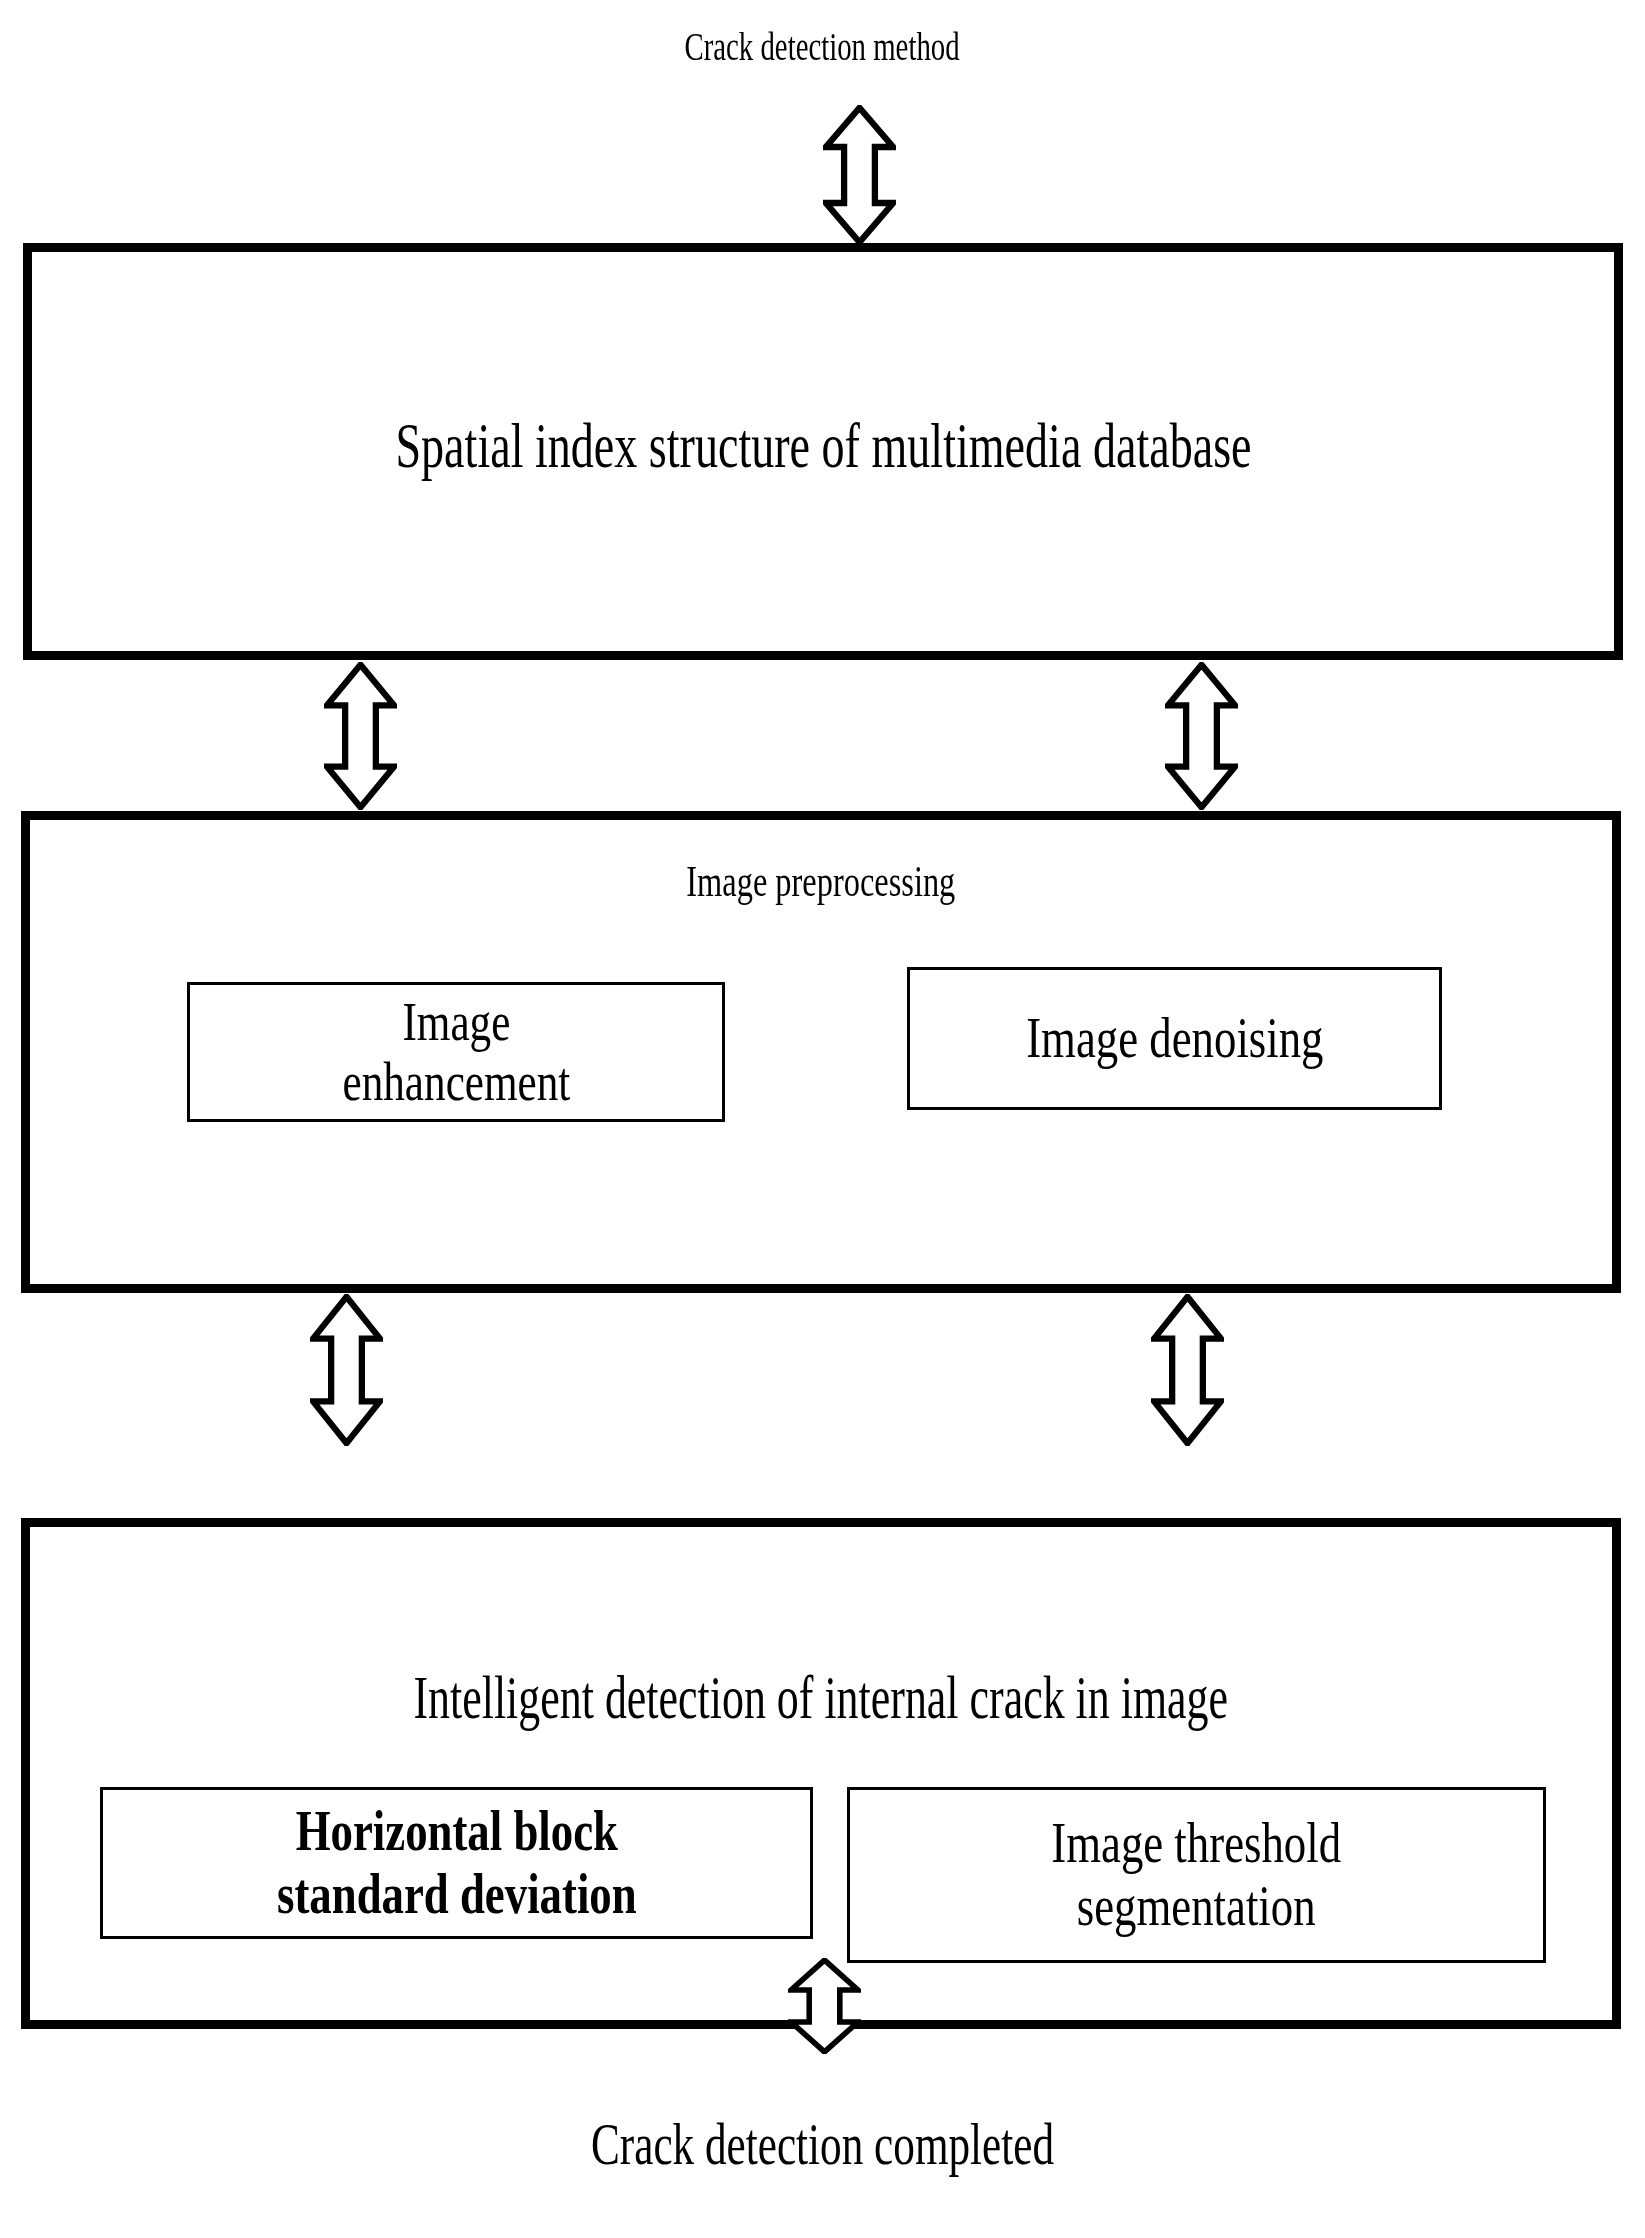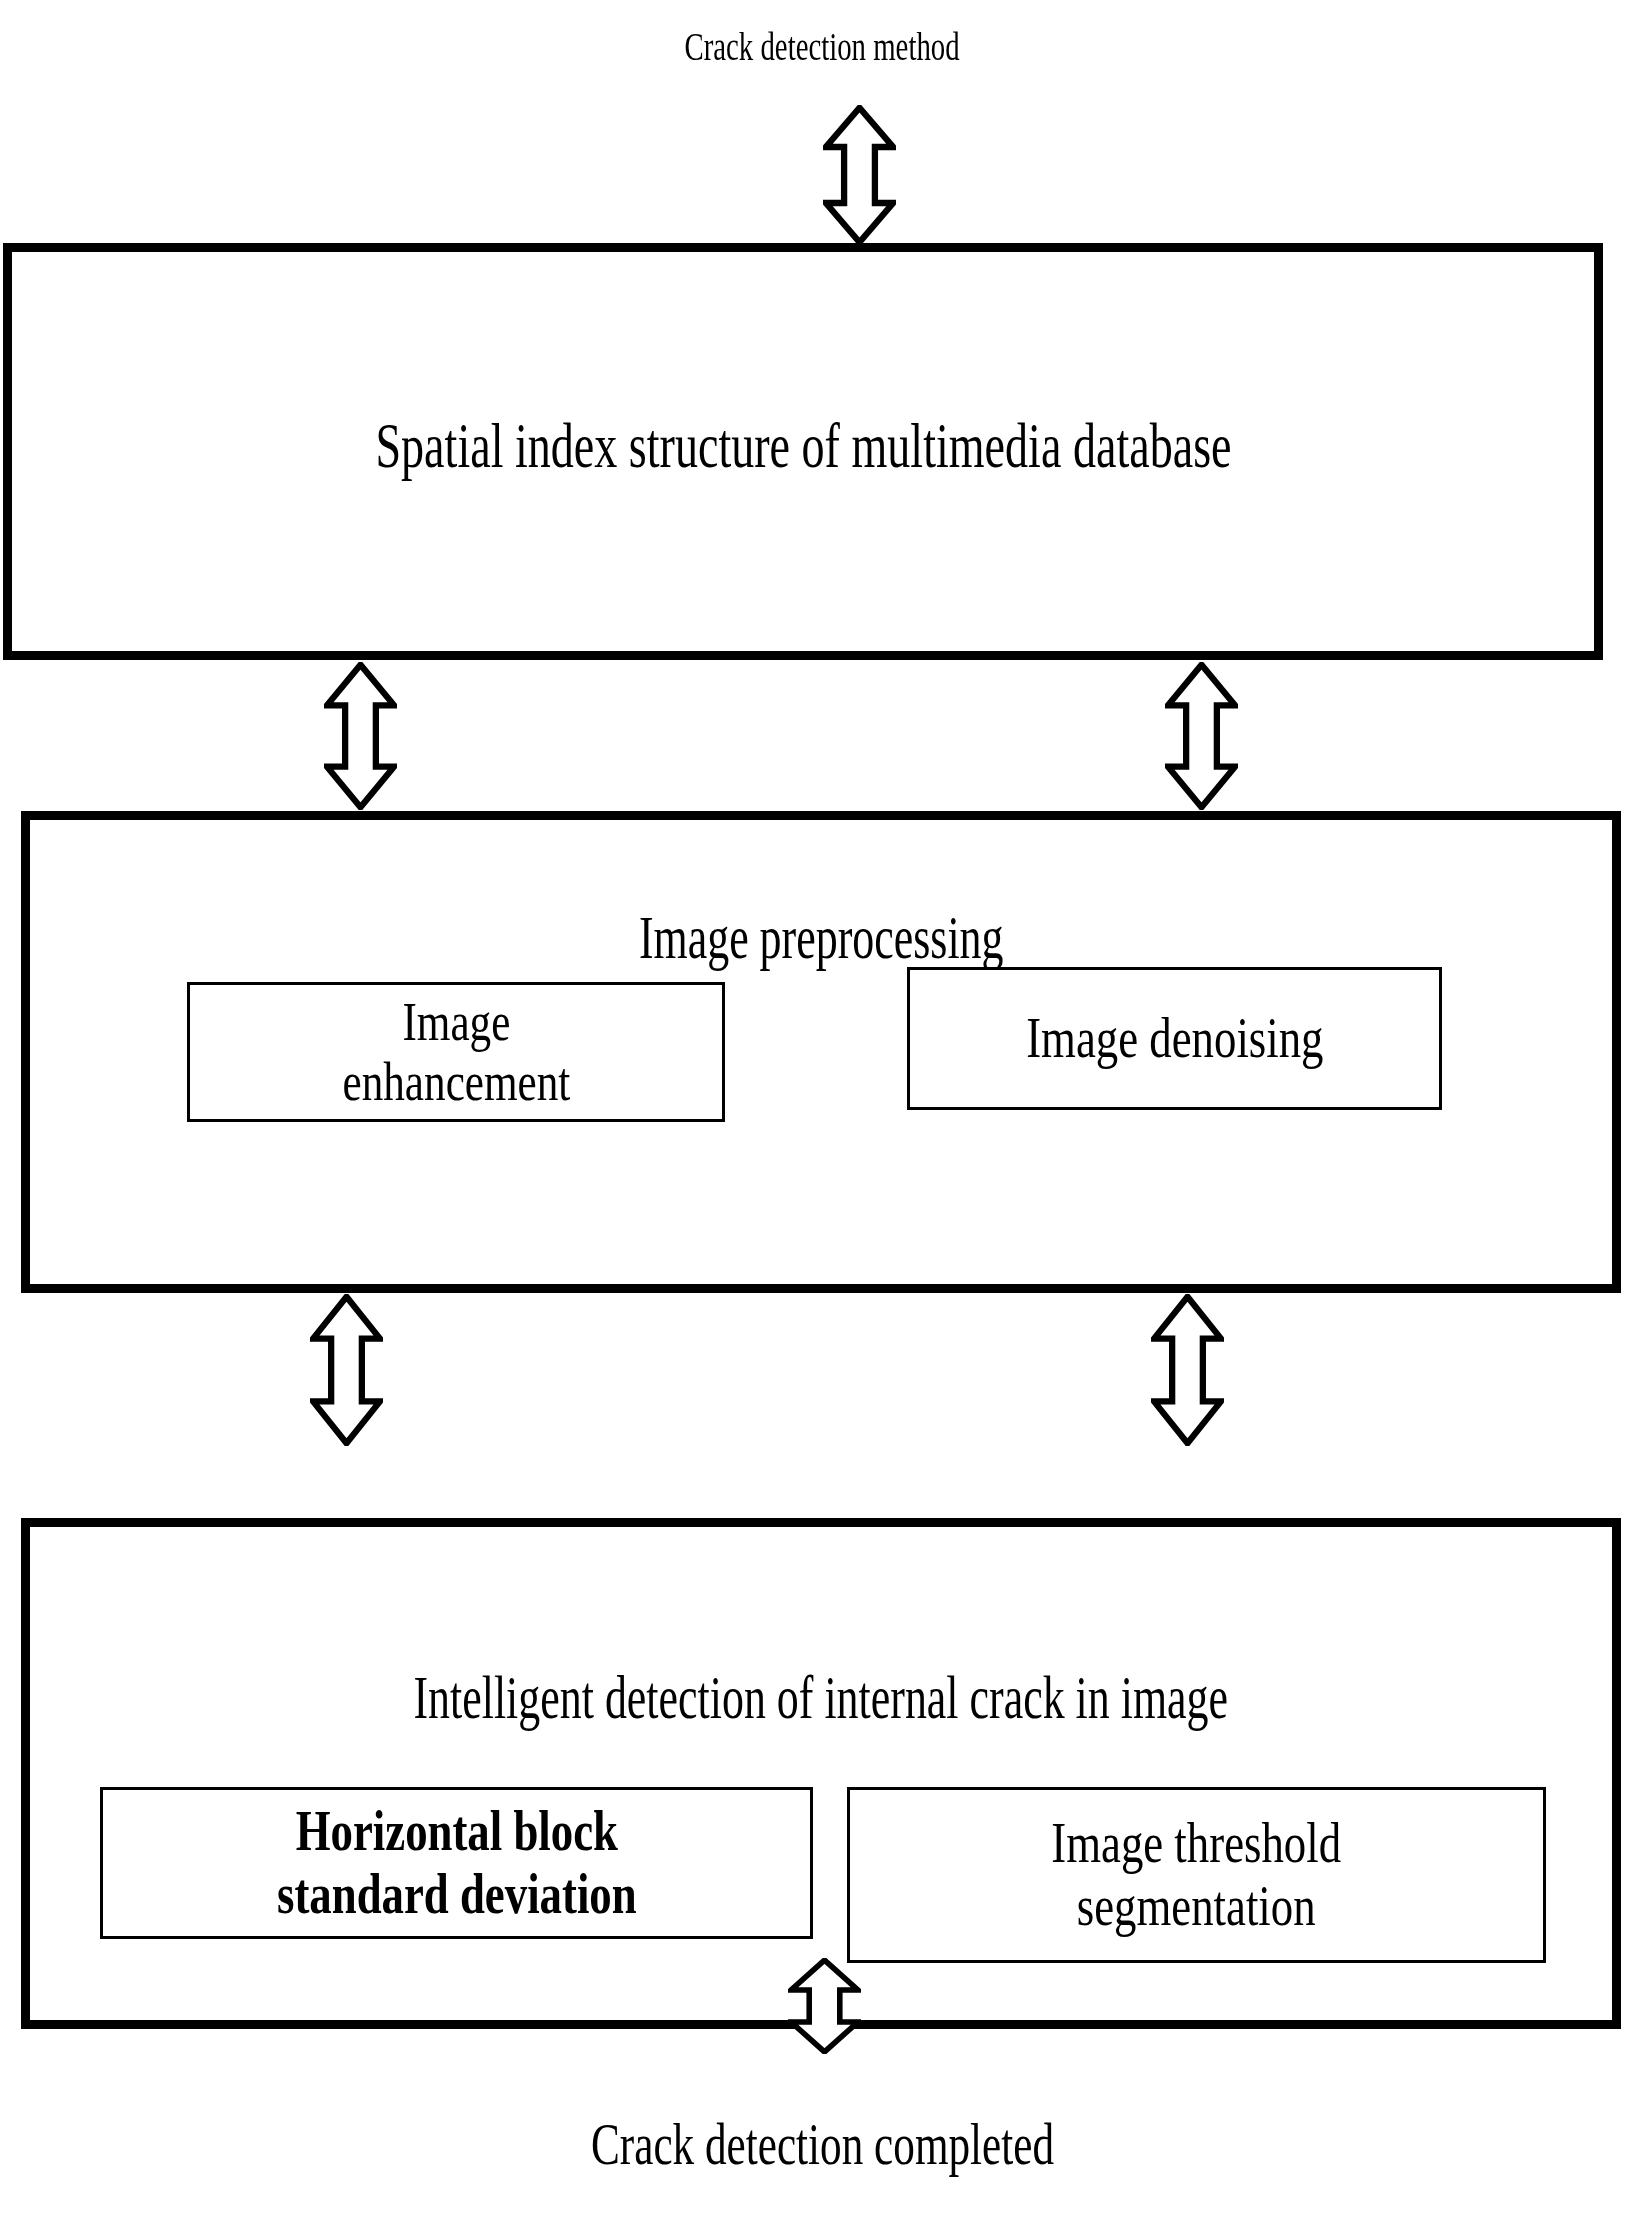--- a/index.html
+++ b/index.html
@@ -84,39 +84,39 @@
   <div class="caption" style="left:0; top:23px; width:1645px; font-size:40px;">
     <span class="squeeze">Crack detection method</span>
   </div>
 
   <div class="arrow" style="left:823px; top:105px;">
     <svg width="73" height="140" viewBox="0 0 104 200">
       <polygon points="52,4 100,60 74,60 74,140 100,140 52,196 4,140 30,140 30,60 4,60" fill="#ffffff" stroke="#000000" stroke-width="9" stroke-linejoin="miter"></polygon>
     </svg>
   </div>
 
-  <div class="stage-box" style="left:3px; top:243px; width:1600px; height:417px;">
+  <div class="stage-box" style="left:23px; top:243px; width:1600px; height:417px;">
     <div class="stage-title" style="top:157px; font-size:64px;">
       <span class="squeeze">Spatial index structure of multimedia database</span>
     </div>
   </div>
 
   <div class="arrow" style="left:324px; top:662px;">
     <svg width="73" height="148" viewBox="0 0 104 212">
       <polygon points="52,4 100,62 74,62 74,150 100,150 52,208 4,150 30,150 30,62 4,62" fill="#ffffff" stroke="#000000" stroke-width="9" stroke-linejoin="miter"></polygon>
     </svg>
   </div>
   <div class="arrow" style="left:1165px; top:662px;">
     <svg width="73" height="148" viewBox="0 0 104 212">
       <polygon points="52,4 100,62 74,62 74,150 100,150 52,208 4,150 30,150 30,62 4,62" fill="#ffffff" stroke="#000000" stroke-width="9" stroke-linejoin="miter"></polygon>
     </svg>
   </div>
 
   <div class="stage-box" style="left:21px; top:811px; width:1600px; height:482px;">
-    <div class="stage-title" style="top:35px; font-size:61px;margin-top:48px;">
+    <div class="stage-title" style="top:35px; font-size:45px;">
       <span class="squeeze">Image preprocessing</span>
     </div>
 
     <div class="sub-box" style="left:157px; top:162px; width:538px; height:140px; font-size:54px;">
       <span class="squeeze-sub" style="white-space:pre-line;">Image
 enhancement</span>
     </div>
 
     <div class="sub-box" style="left:877px; top:147px; width:535px; height:143px; font-size:56px;">
       <span class="squeeze-sub" style="white-space:pre-line;">Image denoising</span>

